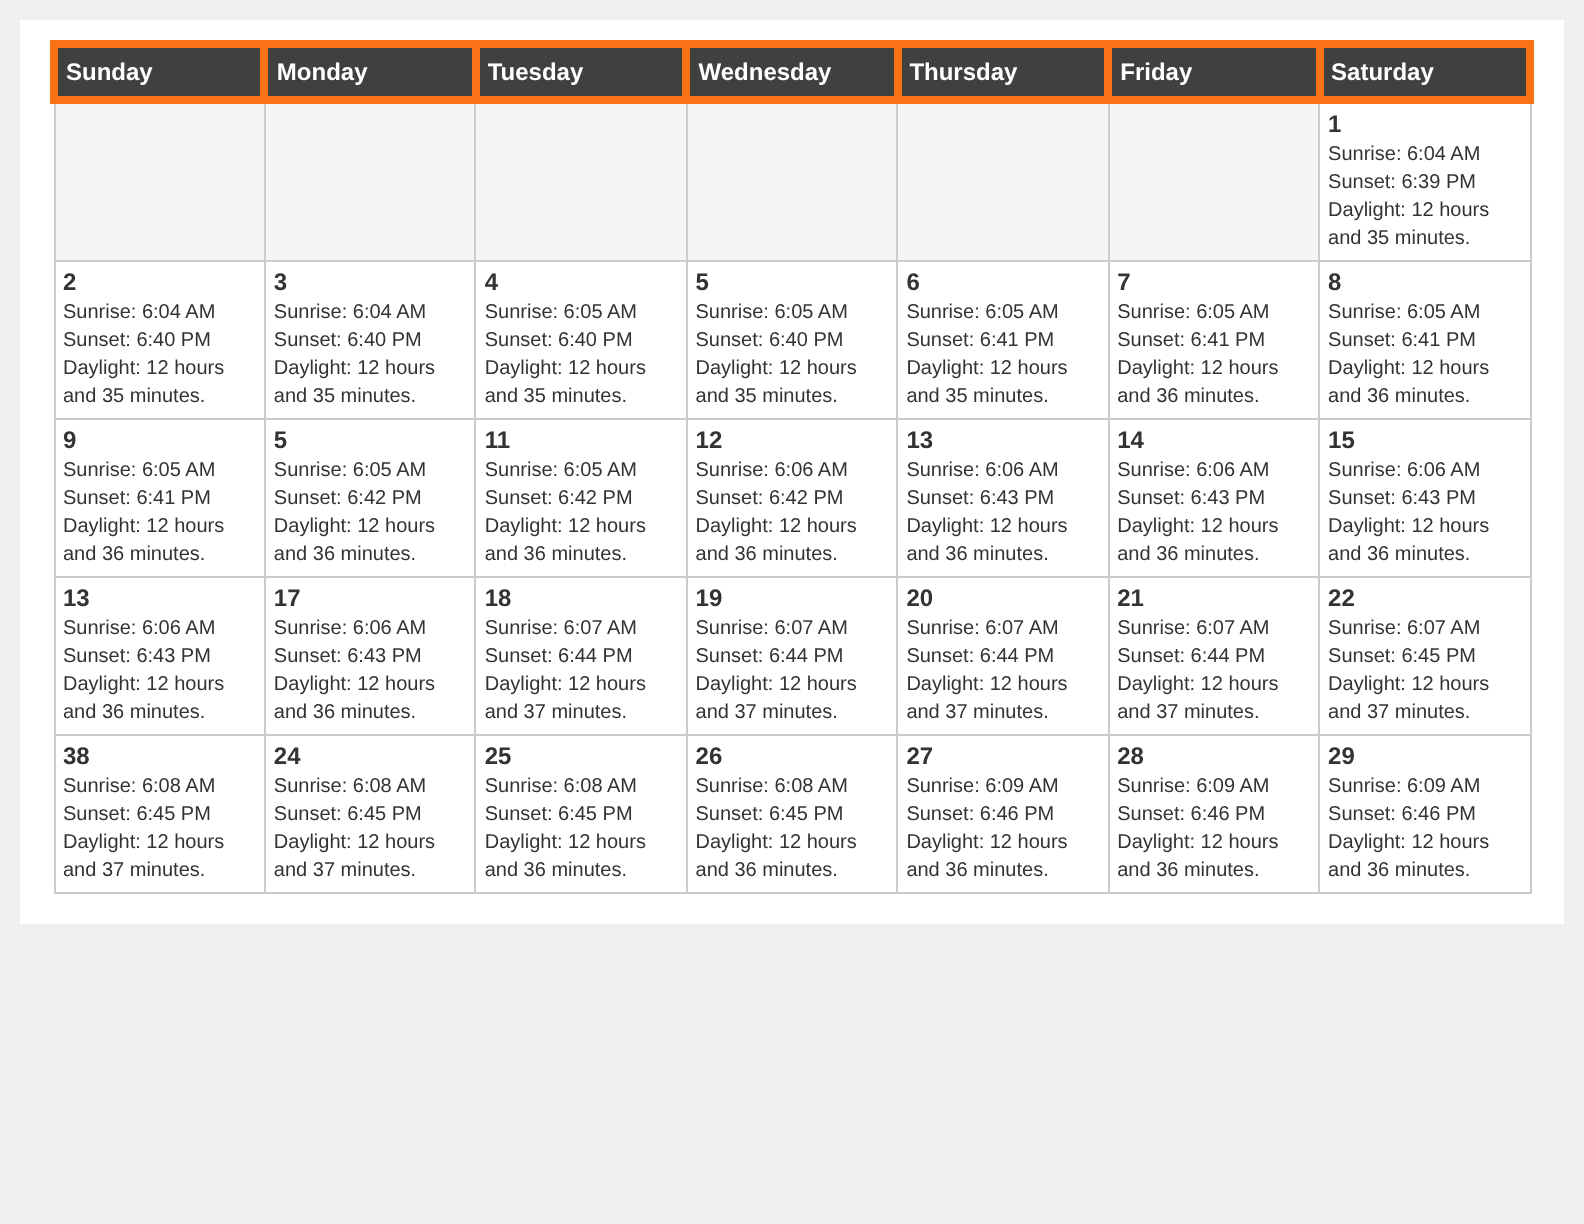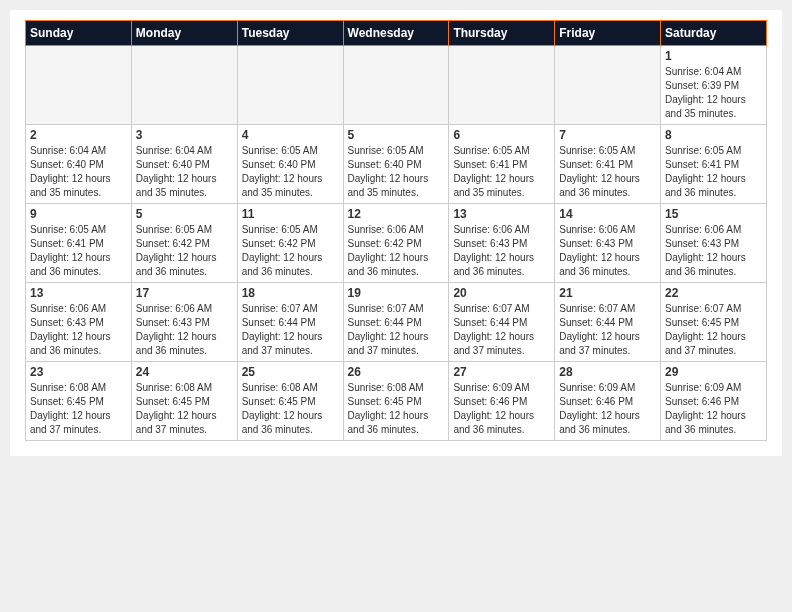--- a/index.html
+++ b/index.html
@@ -39,27 +39,27 @@
     .location {
       font-size: 14px;
       color: #555;
     }
     .calendar {
       width: 100%;
       border-collapse: collapse;
       border: 1px solid #ccc;
     }
     .calendar th {
-      background: #0f172a;
+      background: #404040;
       color: white;
       font-size: 12px;
       font-weight: bold;
       padding: 5px 4px;
       text-align: left;
-      border: 1px solid #f97316;
+      border: 4px solid #f97316;
     }
     .calendar td {
       vertical-align: top;
       border: 1px solid #ccc;
       padding: 3px 4px;
       width: calc(100% / 7);
       min-height: 80px;
       background: white;
       font-size: 10px;
       color: #333;
@@ -197,21 +197,21 @@
             <span class="day-number">21</span>
             <div class="day-info">Sunrise: 6:07 AM<br>Sunset: 6:44 PM<br>Daylight: 12 hours<br>and 37 minutes.</div>
           </td>
           <td>
             <span class="day-number">22</span>
             <div class="day-info">Sunrise: 6:07 AM<br>Sunset: 6:45 PM<br>Daylight: 12 hours<br>and 37 minutes.</div>
           </td>
         </tr>
         <tr class="week-row">
           <td>
-            <span class="day-number">23</span>
+            <span class="day-number">38</span>
             <div class="day-info">Sunrise: 6:08 AM<br>Sunset: 6:45 PM<br>Daylight: 12 hours<br>and 37 minutes.</div>
           </td>
           <td>
             <span class="day-number">24</span>
             <div class="day-info">Sunrise: 6:08 AM<br>Sunset: 6:45 PM<br>Daylight: 12 hours<br>and 37 minutes.</div>
           </td>
           <td>
             <span class="day-number">25</span>
             <div class="day-info">Sunrise: 6:08 AM<br>Sunset: 6:45 PM<br>Daylight: 12 hours<br>and 36 minutes.</div>
           </td>

